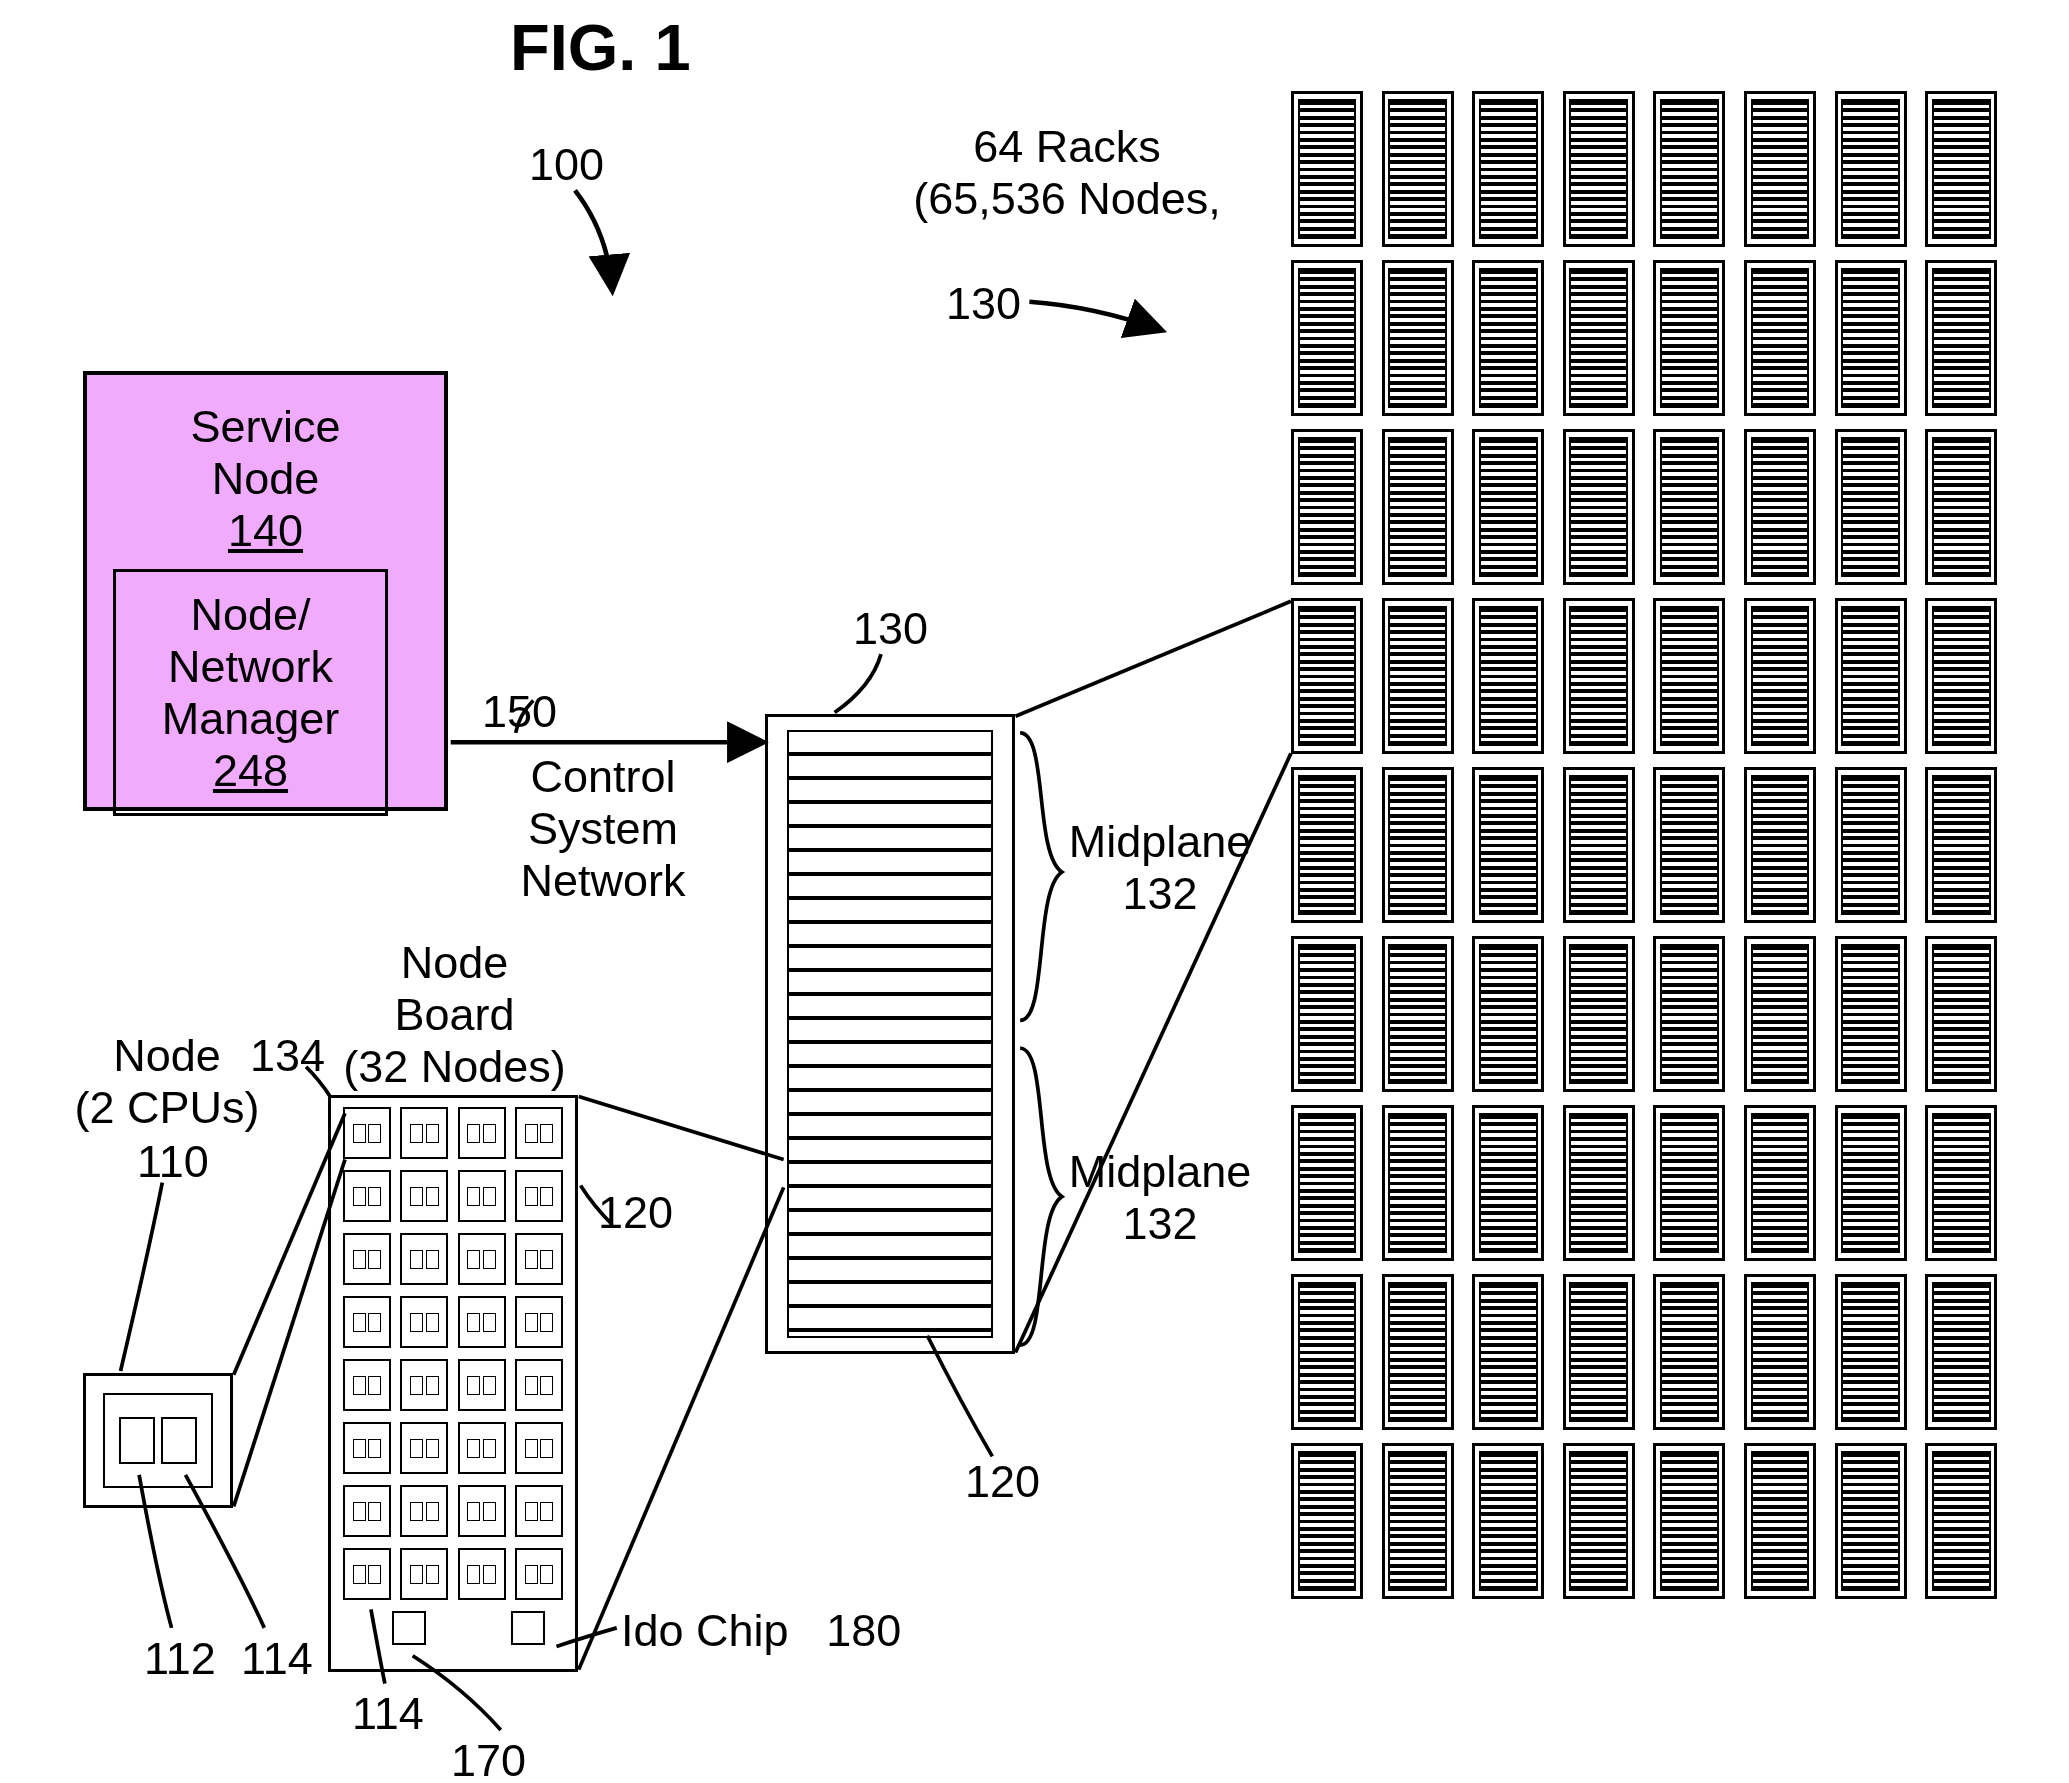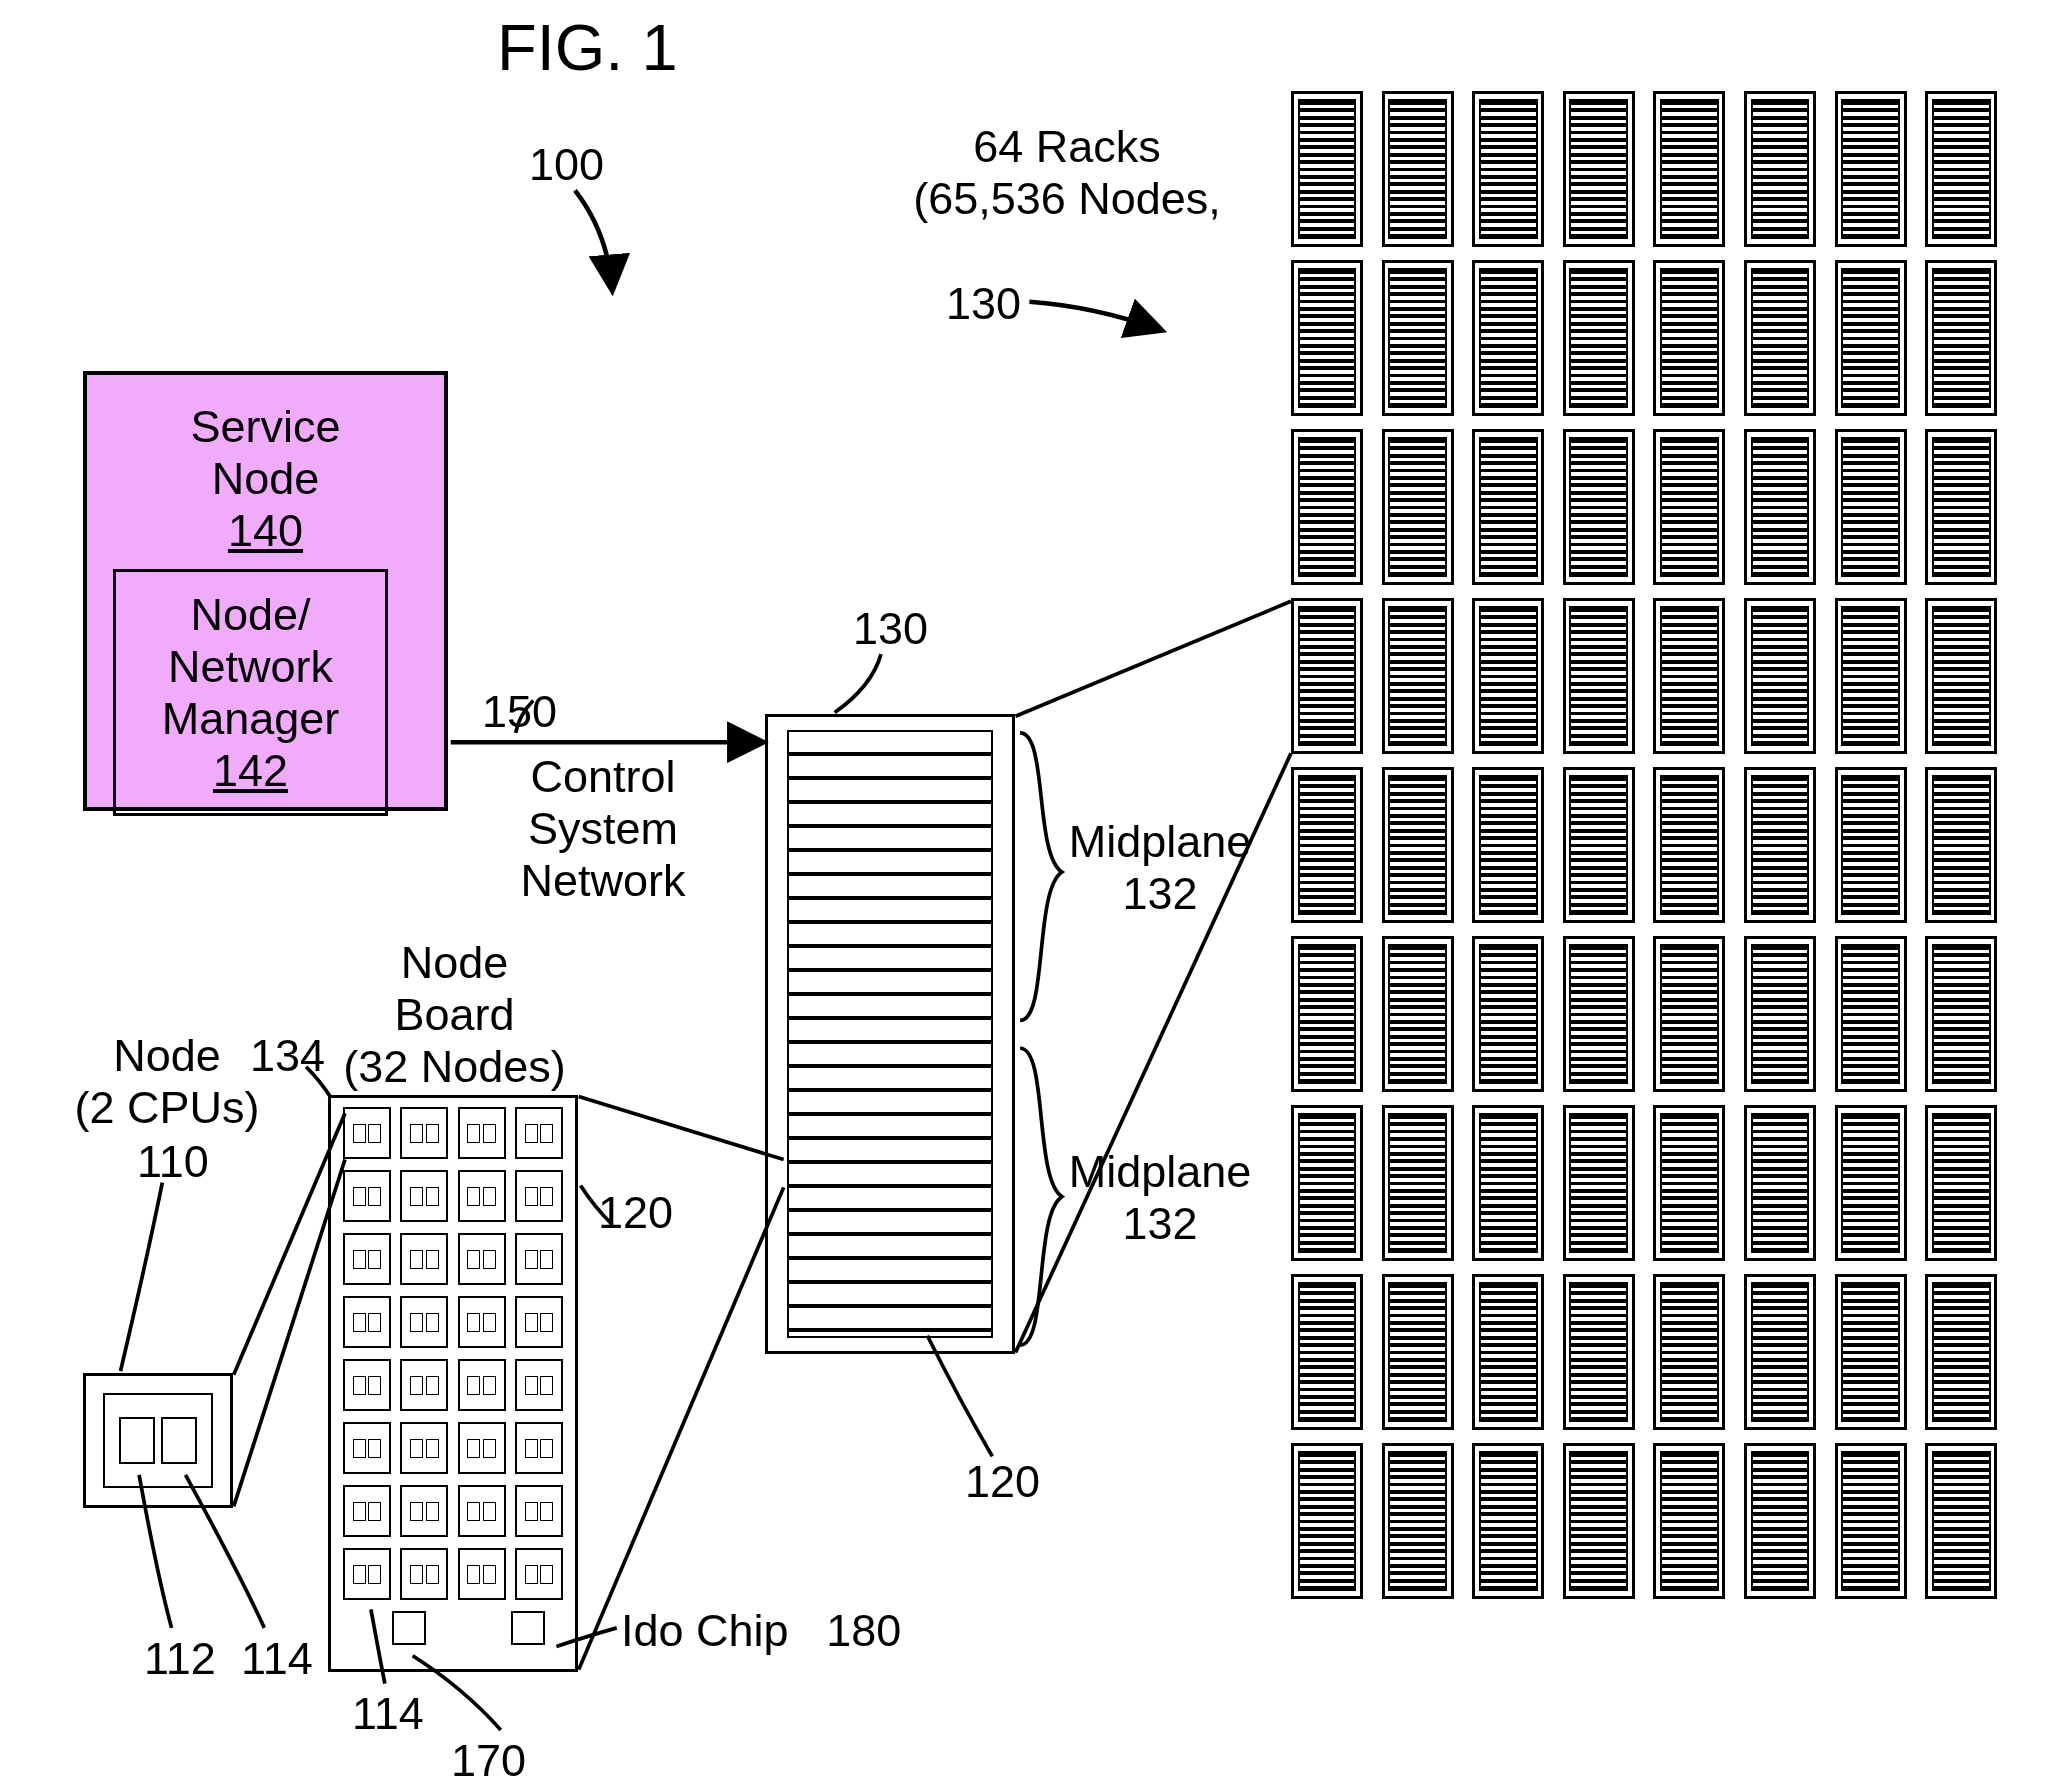--- a/index.html
+++ b/index.html
@@ -154,21 +154,21 @@
     justify-content:center;
   }
 
   svg { position:absolute; left:0; top:0; pointer-events:none; }
 </style>
 </head>
 <body>
 
 <div class="stage">
 
-  <div class="abs txt" style="left:497px; top:11px; font-size:65px;">FIG. 1</div>
+  <div class="abs txt" style="left:510px; top:11px; font-size:65px;font-weight:bold;">FIG. 1</div>
 
   <div class="abs txt" style="left:529px; top:139px;">100</div>
 
   <div class="abs txt txt-center" style="left:872px; top:121px; width:390px;">
     <div>64 Racks</div>
     <div>(65,536 Nodes,</div>
   </div>
   <div class="abs txt" style="left:946px; top:278px;">130</div>
 
   <div class="abs rackwall" style="left:1291px; top:91px;">
@@ -420,21 +420,21 @@
     <div class="txt txt-center" style="width:100%;">
       <div>Service</div>
       <div>Node</div>
       <div class="under">140</div>
     </div>
     <div class="svc-inner">
       <div class="txt txt-center">
         <div>Node/</div>
         <div>Network</div>
         <div>Manager</div>
-        <div class="under">142</div>
+        <div class="under">248</div>
       </div>
     </div>
   </div>
 
   <div class="abs txt" style="left:482px; top:686px;">150</div>
   <div class="abs txt txt-center" style="left:501px; top:751px; width:204px;">
     <div>Control</div>
     <div>System</div>
     <div>Network</div>
   </div>

